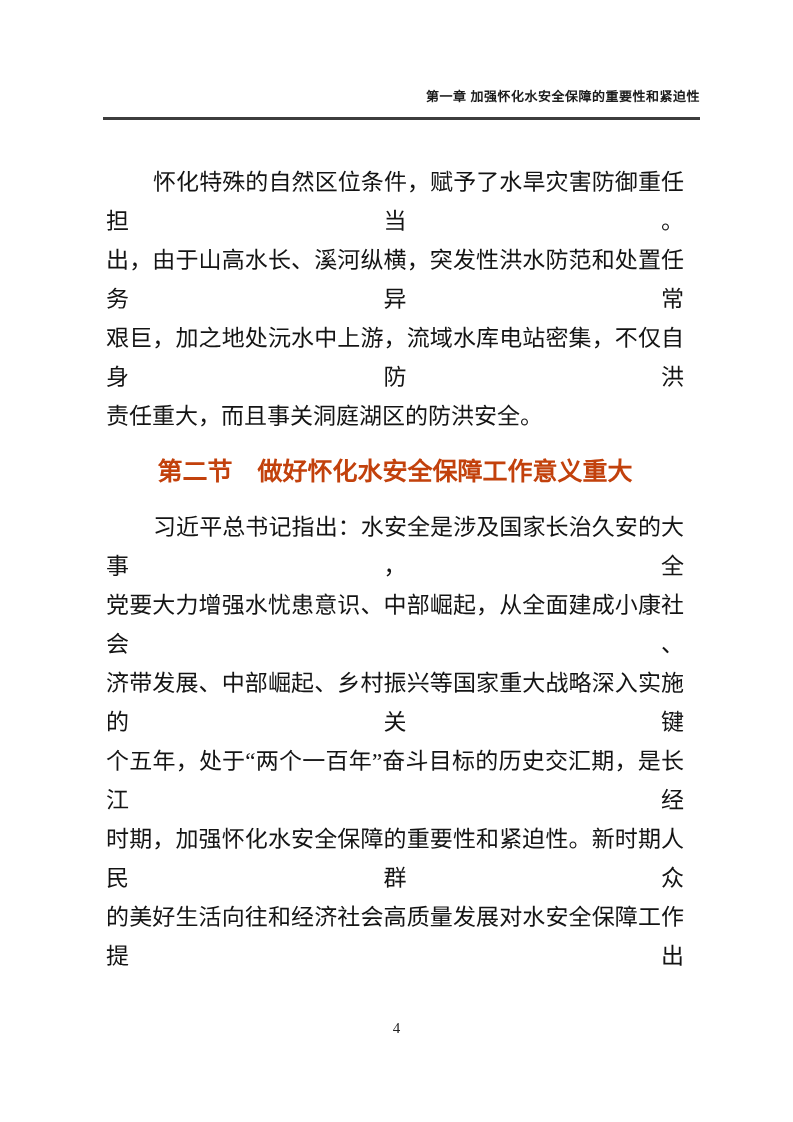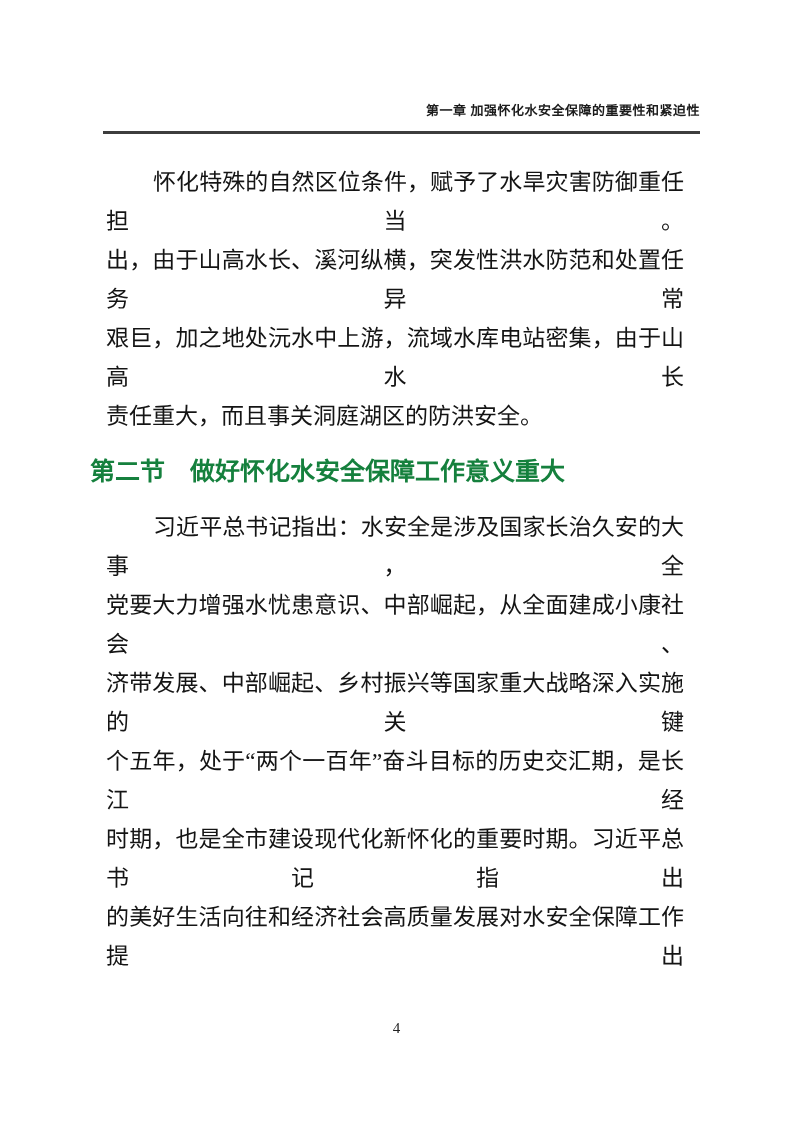--- a/index.html
+++ b/index.html
@@ -12,21 +12,21 @@
     background: #ffffff;
     overflow: hidden;
     color: #161616;
   }
 
   
   .running-header {
     position: absolute;
     left: 90px;
     width: 610px;
-    top: 103px;
+    top: 89px;
   }
   .chapter-title {
     text-align: right;
     font-family: "Liberation Sans", sans-serif;
     font-weight: bold;
     font-size: 13px;
     line-height: 16px;
     color: #1c1c1c;
     letter-spacing: 0.5px;
   }
@@ -54,25 +54,26 @@
   }
   .line.justify {
     text-align: justify;
     text-align-last: justify;
     text-justify: inter-character;
   }
   .line.indent { text-indent: 47px; }
   .seg-n { font-weight: normal; }
 
   .heading {
+    text-align: center;
     font-weight: bold;
     font-size: 25px;
     line-height: 40px;
     margin: 8px 0 14px 0;
-    color: #15803d;
+    color: #c2410c;
   }
 
   
   .page-footer {
     position: absolute;
     left: 0;
     width: 100%;
     top: 1020px;
     text-align: center;
     font-family: "Liberation Serif", serif;
@@ -87,30 +88,30 @@
 
   <div class="running-header">
     <div class="chapter-title">第一章 加强怀化水安全保障的重要性和紧迫性</div>
     <div class="header-rule"></div>
   </div>
 
   <div class="doc-body" id="doc-body">
       <div class="para">
         <div class="line justify indent"><span class="seg-n">怀化特殊的自然区位条件，赋予了水旱灾害防御重任担当。</span></div>
         <div class="line justify"><span class="seg-n">出，由于山高水长、溪河纵横，突发性洪水防范和处置任务异常</span></div>
-        <div class="line justify"><span class="seg-n">艰巨，加之地处沅水中上游，流域水库电站密集，由于山高水长</span></div>
+        <div class="line justify"><span class="seg-n">艰巨，加之地处沅水中上游，流域水库电站密集，不仅自身防洪</span></div>
         <div class="line"><span class="seg-n">责任重大，而且事关洞庭湖区的防洪安全。</span></div>
       </div>
       <div class="heading">第二节　做好怀化水安全保障工作意义重大</div>
       <div class="para">
         <div class="line justify indent"><span class="seg-n">习近平总书记指出：水安全是涉及国家长治久安的大事，全</span></div>
         <div class="line justify"><span class="seg-n">党要大力增强水忧患意识、中部崛起，从全面建成小康社会、</span></div>
         <div class="line justify"><span class="seg-n">济带发展、中部崛起、乡村振兴等国家重大战略深入实施的关键</span></div>
         <div class="line justify"><span class="seg-n">个五年，处于“两个一百年”奋斗目标的历史交汇期，是长江经</span></div>
-        <div class="line justify"><span class="seg-n">时期，也是全市建设现代化新怀化的重要时期。习近平总书记指出</span></div>
+        <div class="line justify"><span class="seg-n">时期，加强怀化水安全保障的重要性和紧迫性。新时期人民群众</span></div>
         <div class="line justify"><span class="seg-n">的美好生活向往和经济社会高质量发展对水安全保障工作提出</span></div>
       </div>
     </div>
 
   <div class="page-footer">
     <span>4</span>
   </div>
 
 </div>
 

